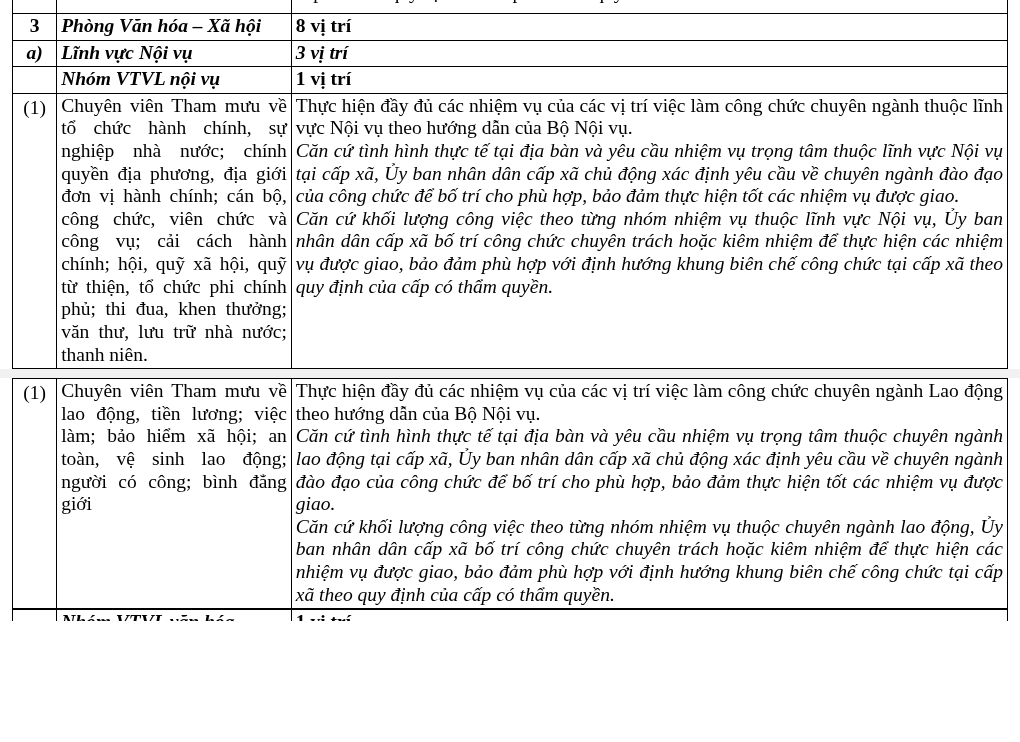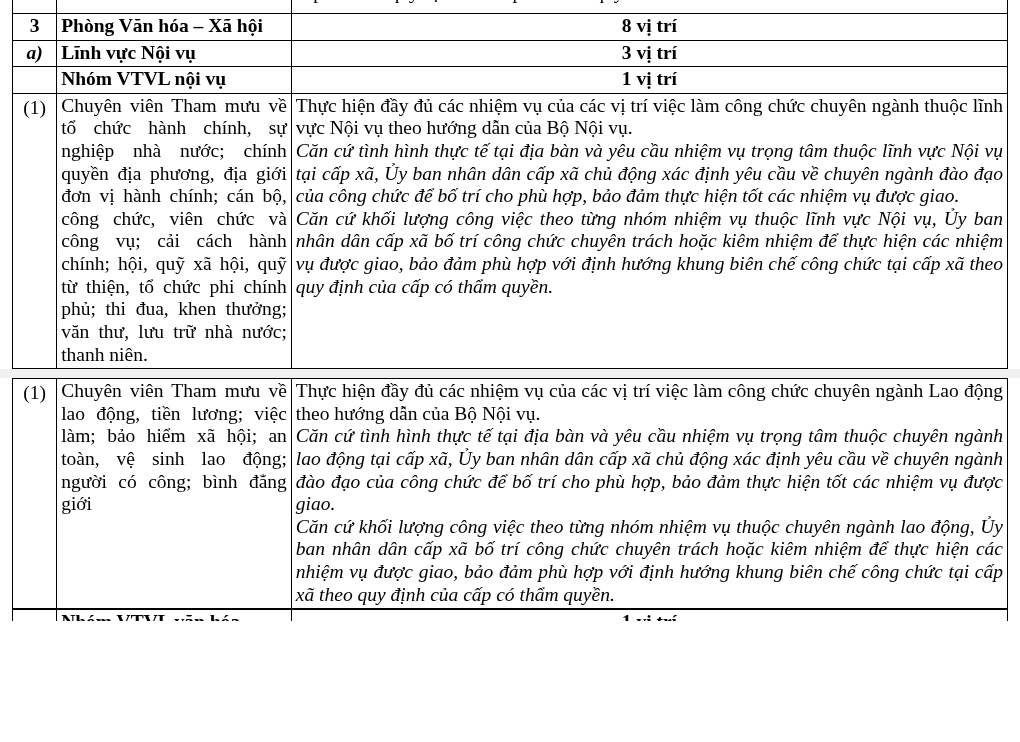--- a/index.html
+++ b/index.html
@@ -55,31 +55,32 @@
   }
   .cell-num.italic {
     font-weight: bold;
     font-style: italic;
   }
   .cell-title {
     font-weight: bold;
     vertical-align: middle;
     font-size: 20px;
     white-space: nowrap;
+    font-style: italic;
   }
   .cell-title.italic {
   }
   .cell-count {
-    text-align: center;
     vertical-align: middle;
     font-weight: bold;
     font-size: 20px;
     margin-top: 41px;
   }
   .cell-count.italic {
+    font-style: italic;
   }
   .cell-body {
     text-align: justify;
     text-align-last: left;
     hyphens: none;
     font-size: 19.5px;
     line-height: 1.165;
     margin-left: 10px;
   }
   .cell-body p {

